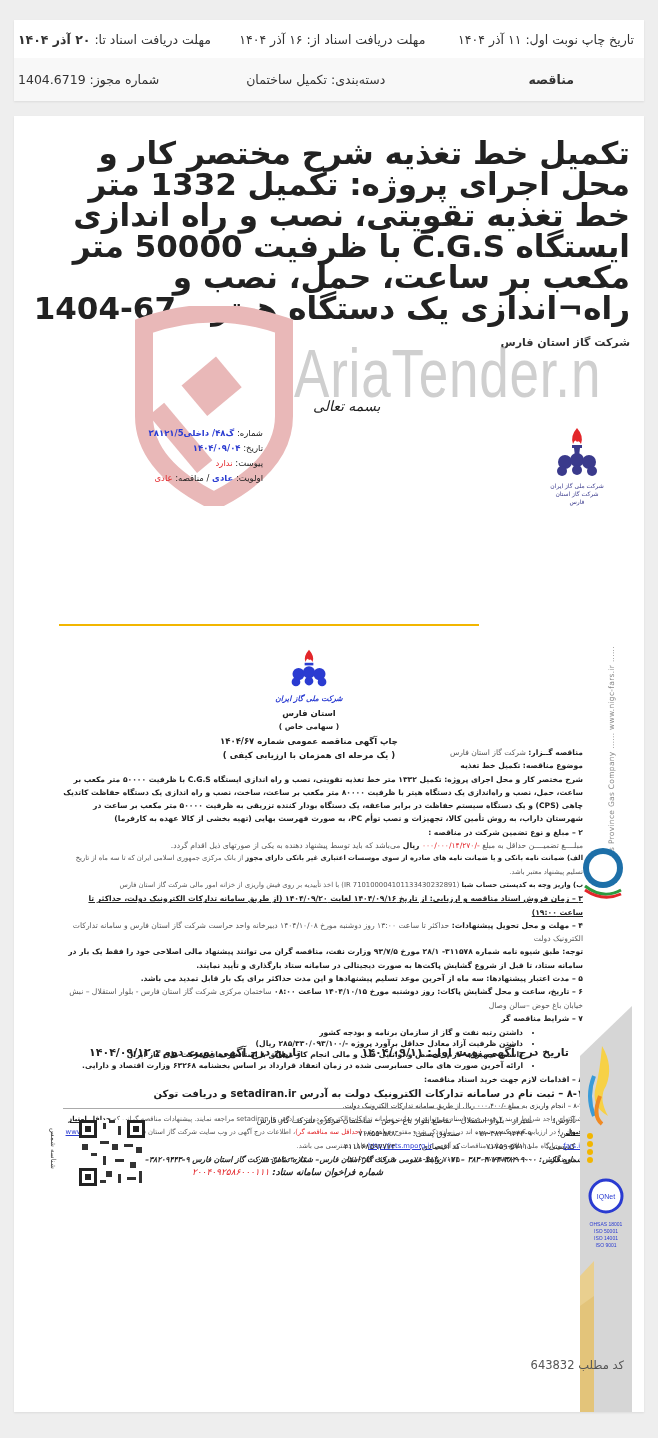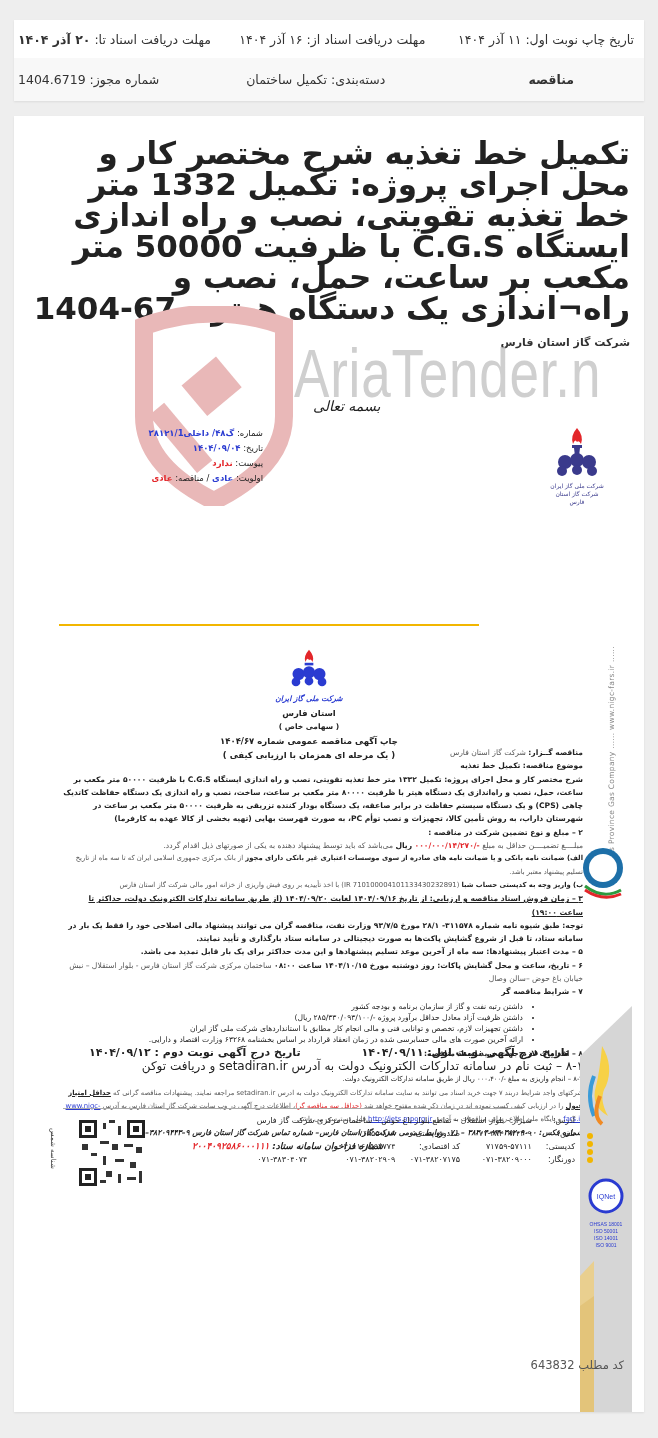--- a/index.html
+++ b/index.html
@@ -14,35 +14,35 @@
   .main { position:absolute; left:14px; top:116px; width:630px; height:1296px; background:#fff; box-shadow:0 1px 2px rgba(0,0,0,.08); overflow:hidden; }
   .title { direction:rtl; text-align:right; font-family:"DejaVu Sans", sans-serif; font-weight:bold; font-size:31px; line-height:31px; color:#222; margin:22px 14px 0 10px; letter-spacing:-0.3px; }
   .org { direction:rtl; text-align:right; font-size:11px; font-weight:bold; color:#333; margin:12px 14px 0 0; }
   
   .wm-shield { position:absolute; left:120px; top:190px; width:160px; height:200px; }
   .wm-text { position:absolute; left:280px; top:218px; font-family:"Liberation Sans", sans-serif; font-size:68px; color:#bfbfbf; letter-spacing:1px; transform:scaleX(0.78); transform-origin:left; white-space:nowrap; opacity:.75; }
   
   .letter { position:absolute; left:15px; top:260px; width:630px; height:1040px; }
   .ref-block { position:absolute; left:104px; top:50px; direction:rtl; text-align:right; font-size:8.5px; color:#222; line-height:15px; width:130px; }
   .ref-block .blue { color:#2a3bd1; font-weight:bold; }
-  .ref-block .red { color:#e3262a; font-weight:bold; }
+  .ref-block .red { color:#e3262a; font-weight:normal; }
   .signature { position:absolute; left:284px; top:22px; font-size:14px; color:#222; font-style:italic; }
   .nigc-logo { position:absolute; left:518px; top:50px; width:60px; text-align:center; }
   .nigc-logo .cap { font-size:6px; color:#3a3a8c; line-height:8px; direction:rtl; }
   .orange-line { position:absolute; left:30px; top:248px; width:420px; height:2px; background:#f2b600; }
   .center-head { position:absolute; left:150px; top:272px; width:260px; text-align:center; direction:rtl; font-size:8.5px; font-weight:bold; color:#222; line-height:14px; }
   .center-head .small { font-size:7.5px; }
   .body-text { position:absolute; left:34px; top:370px; width:520px; direction:rtl; text-align:right; font-size:7.6px; line-height:13.3px; color:#222; }
   .body-text b { font-weight:bold; }
   .body-text .gray { color:#555; font-weight:normal; }
-  .body-text .red { color:#e3262a; font-weight:bold; }
+  .body-text .red { color:#e3262a; font-weight:normal; }
   .body-text .u { text-decoration:underline; }
   .body-text .link { color:#2a3bd1; text-decoration:underline; }
   .body-text ul { margin:2px 40px 2px 0; padding:0 20px 0 0; }
-  .body-text li { font-weight:normal; line-height:11px; font-size:7.6px; }
+  .body-text li { font-weight:bold; line-height:11px; font-size:7.6px; }
   .dates { position:absolute; top:670px; left:60px; width:480px; display:flex; direction:rtl; justify-content:space-between; font-size:11px; font-weight:bold; color:#222; }
   .footer-line { position:absolute; left:34px; top:732px; width:460px; height:1px; background:#aaa; }
   .footer { position:absolute; left:34px; top:738px; width:520px; direction:rtl; font-size:8px; color:#222; }
   .footer table { border-collapse:collapse; direction:rtl; }
   .footer td { padding:2px 8px 2px 6px; white-space:nowrap;margin-top:48px; }
   .qr { position:absolute; left:50px; top:742px; width:66px; height:70px; }
   .qr-label { position:absolute; left:20px; top:752px; writing-mode:vertical-rl; font-size:7px; color:#333; }
   
   .strip { position:absolute; left:548px; top:260px; width:70px; height:820px; }
   .strip-text { position:absolute; left:30px; top:10px; writing-mode:vertical-rl; transform:rotate(180deg); font-size:7.5px; color:#888; white-space:nowrap; letter-spacing:.3px; }
@@ -90,21 +90,21 @@
     <path d="M10,20 Q80,-5 150,20 L150,110 Q150,160 80,195 Q10,160 10,110 Z" fill="none" stroke="#e9b8b8" stroke-width="18"></path>
     <rect x="55" y="60" width="45" height="40" transform="rotate(-40 78 80)" fill="#e9b8b8"></rect>
     <rect x="35" y="95" width="20" height="75" transform="rotate(-40 45 130)" fill="#e9b8b8"></rect>
   </svg>
   <div class="wm-text">AriaTender.n</div>
 
   <div class="letter">
     <div class="signature">بسمه تعالی</div>
 
     <div class="ref-block">
-      <div><span>شماره:</span> <span class="blue">گ۴۸/ داخلی۳۸۱۲۱/1</span></div>
+      <div><span>شماره:</span> <span class="blue">گ۴۸/ داخلی۳۸۱۲۱/5</span></div>
       <div><span>تاریخ:</span> <span class="blue">۱۴۰۴/۰۹/۰۴</span></div>
       <div><span>پیوست:</span> <span class="red">ندارد</span></div>
       <div><span>اولویت:</span> <span class="blue">عادی</span> / <span>مناقصه:</span> <span class="red">عادی</span></div>
     </div>
 
     <div class="nigc-logo">
       <svg width="46" height="52" viewBox="0 0 46 52">
         <path d="M23,2 Q30,10 27,18 Q25,14 23,16 Q21,12 19,18 Q16,10 23,2 Z" fill="#e3262a"></path>
         <rect x="18" y="19" width="10" height="3" fill="#3a3a8c"></rect>
         <path d="M20,22 L26,22 L25,30 L21,30 Z" fill="#3a3a8c"></path>
@@ -141,32 +141,33 @@
 
     <div class="body-text">
       <div><b>مناقصه گــزار:</b> <span class="gray">شرکت گاز استان فارس</span></div>
       <div><b>موضوع مناقصه:</b> <b>تکمیل خط تغذیه</b></div>
       <div><b>شرح مختصر کار و محل اجرای پروژه:</b> <b>تکمیل ۱۳۳۲ متر خط تغذیه تقویتی، نصب و راه اندازی ایستگاه C.G.S با ظرفیت ۵۰۰۰۰ متر مکعب بر ساعت، حمل، نصب و راه‌اندازی یک دستگاه هیتر با ظرفیت ۸۰۰۰۰ متر مکعب بر ساعت، ساخت، نصب و راه اندازی یک دستگاه حفاظت کاتدیک چاهی (CPS) و یک دستگاه سیستم حفاظت در برابر صاعقه، یک دستگاه بودار کننده تزریقی به ظرفیت ۵۰۰۰۰ متر مکعب بر ساعت در شهرستان داراب، به روش تأمین کالا، تجهیزات و نصب توأم PC، به صورت فهرست بهایی (تهیه بخشی از کالا عهده به کارفرما)</b></div>
       <div><b>۲ – مبلغ و نوع تضمین شرکت در مناقصه :</b></div>
       <div><span class="gray">مبلــــغ تضمیــــن حداقل به مبلغ</span> <span class="red">-/۰۰۰/۰۰۰/۱۴/۲۷۰</span> <b>ریال</b> <span class="gray">می‌باشد که باید توسط پیشنهاد دهنده به یکی از صورتهای ذیل اقدام گردد.</span></div>
       <div style="font-size:6.8px"><b>الف) ضمانت نامه بانکی و یا ضمانت نامه های صادره از سوی موسسات اعتباری غیر بانکی دارای مجوز</b> <span class="gray">از بانک مرکزی جمهوری اسلامی ایران که تا سه ماه از تاریخ تسلیم پیشنهاد معتبر باشد.</span></div>
       <div style="font-size:6.8px"><b>ب) واریز وجه به کدپستی حساب شبا</b> <span class="gray">(IR 710100004101133430232891) با اخذ تأییدیه بر روی فیش واریزی از خزانه امور مالی شرکت گاز استان فارس</span></div>
       <div><b class="u">۳ – زمان فروش اسناد مناقصه و ارزیابی: از تاریخ ۱۴۰۴/۰۹/۱۶ لغایت ۱۴۰۴/۰۹/۲۰ (از طریق سامانه تدارکات الکترونیک دولت، حداکثر تا ساعت ۱۹:۰۰)</b></div>
+      <div><b>۴ – مهلت و محل تحویل پیشنهادات:</b> <span class="gray">حداکثر تا ساعت ۱۳:۰۰ روز دوشنبه مورخ ۱۴۰۴/۱۰/۰۸ دبیرخانه واحد حراست شرکت گاز استان فارس و سامانه تدارکات الکترونیک دولت</span></div>
       <div><b>توجه: طبق شیوه نامه شماره ۳۱۱۵۷۸- ۲۸/۱ مورخ ۹۳/۷/۵ وزارت نفت، مناقصه گران می توانند پیشنهاد مالی اصلاحی خود را فقط یک بار در سامانه ستاد، تا قبل از شروع گشایش پاکت‌ها به صورت دیجیتالی در سامانه ستاد بارگذاری و تأیید نمایند.</b></div>
       <div><b>۵ – مدت اعتبار پیشنهادها: سه ماه از آخرین موعد تسلیم پیشنهادها و این مدت حداکثر برای یک بار قابل تمدید می باشد.</b></div>
       <div><b>۶ – تاریخ، ساعت و محل گشایش پاکات: روز دوشنبه مورخ ۱۴۰۴/۱۰/۱۵ ساعت ۰۸:۰۰</b> <span class="gray">ساختمان مرکزی شرکت گاز استان فارس - بلوار استقلال – نبش خیابان باغ حوض –سالن وصال</span></div>
       <div><b>۷ – شرایط مناقصه گر</b></div>
       <ul>
         <li>داشتن رتبه نفت و گاز از سازمان برنامه و بودجه کشور</li>
         <li>داشتن ظرفیت آزاد معادل حداقل برآورد پروژه -/۲۸۵/۳۳۰/۰۹۳/۱۰۰ ریال)</li>
         <li>داشتن تجهیزات لازم، تخصص و توانایی فنی و مالی انجام کار مطابق با استانداردهای شرکت ملی گاز ایران</li>
         <li>ارائه آخرین صورت های مالی حسابرسی شده در زمان انعقاد قرارداد بر اساس بخشنامه ۶۳۲۶۸ وزارت اقتصاد و دارایی.</li>
       </ul>
       <div><b>۸ – اقدامات لازم جهت خرید اسناد مناقصه:</b></div>
-      <div style="font-size:12px;font-weight:normal">۸-۱ – ثبت نام در سامانه تدارکات الکترونیک دولت به آدرس setadiran.ir و دریافت توکن</div>
+      <div style="font-size:10px;font-weight:bold">۸-۱ – ثبت نام در سامانه تدارکات الکترونیک دولت به آدرس setadiran.ir و دریافت توکن</div>
       <div style="font-size:6.8px;font-weight:normal">۸-۲ – انجام واریزی به مبلغ -/۰۰۰،۴۰۰ ریال از طریق سامانه تدارکات الکترونیک دولت.</div>
       <div style="font-size:6.8px" class="gray">
         <span>شرکتهای واجد شرایط دربند ۷ جهت خرید اسناد می توانند به سایت سامانه تدارکات الکترونیک دولت به ادرس setadiran.ir مراجعه نمایند. پیشنهادات مناقصه گرانی که</span>
         <b class="u" style="color:#222">حداقل امتیاز قبول</b>
         <span>را در ارزیابی کیفی کسب نموده اند در زمان ذکر شده مفتوح خواهد شد</span>
         <span style="color:#e3262a">(حداقل سه مناقصه گر)</span><span>، اطلاعات درج آگهی در وب سایت شرکت گاز استان فارس به آدرس</span>
         <a class="link">www.nigc-fars.ir</a>
         <span>و پایگاه ملی اطلاع رسانی مناقصات به آدرس</span>
         <a class="link">http://iets.mporg.ir</a>
         <span>قابل دسترسی می باشد.</span>

